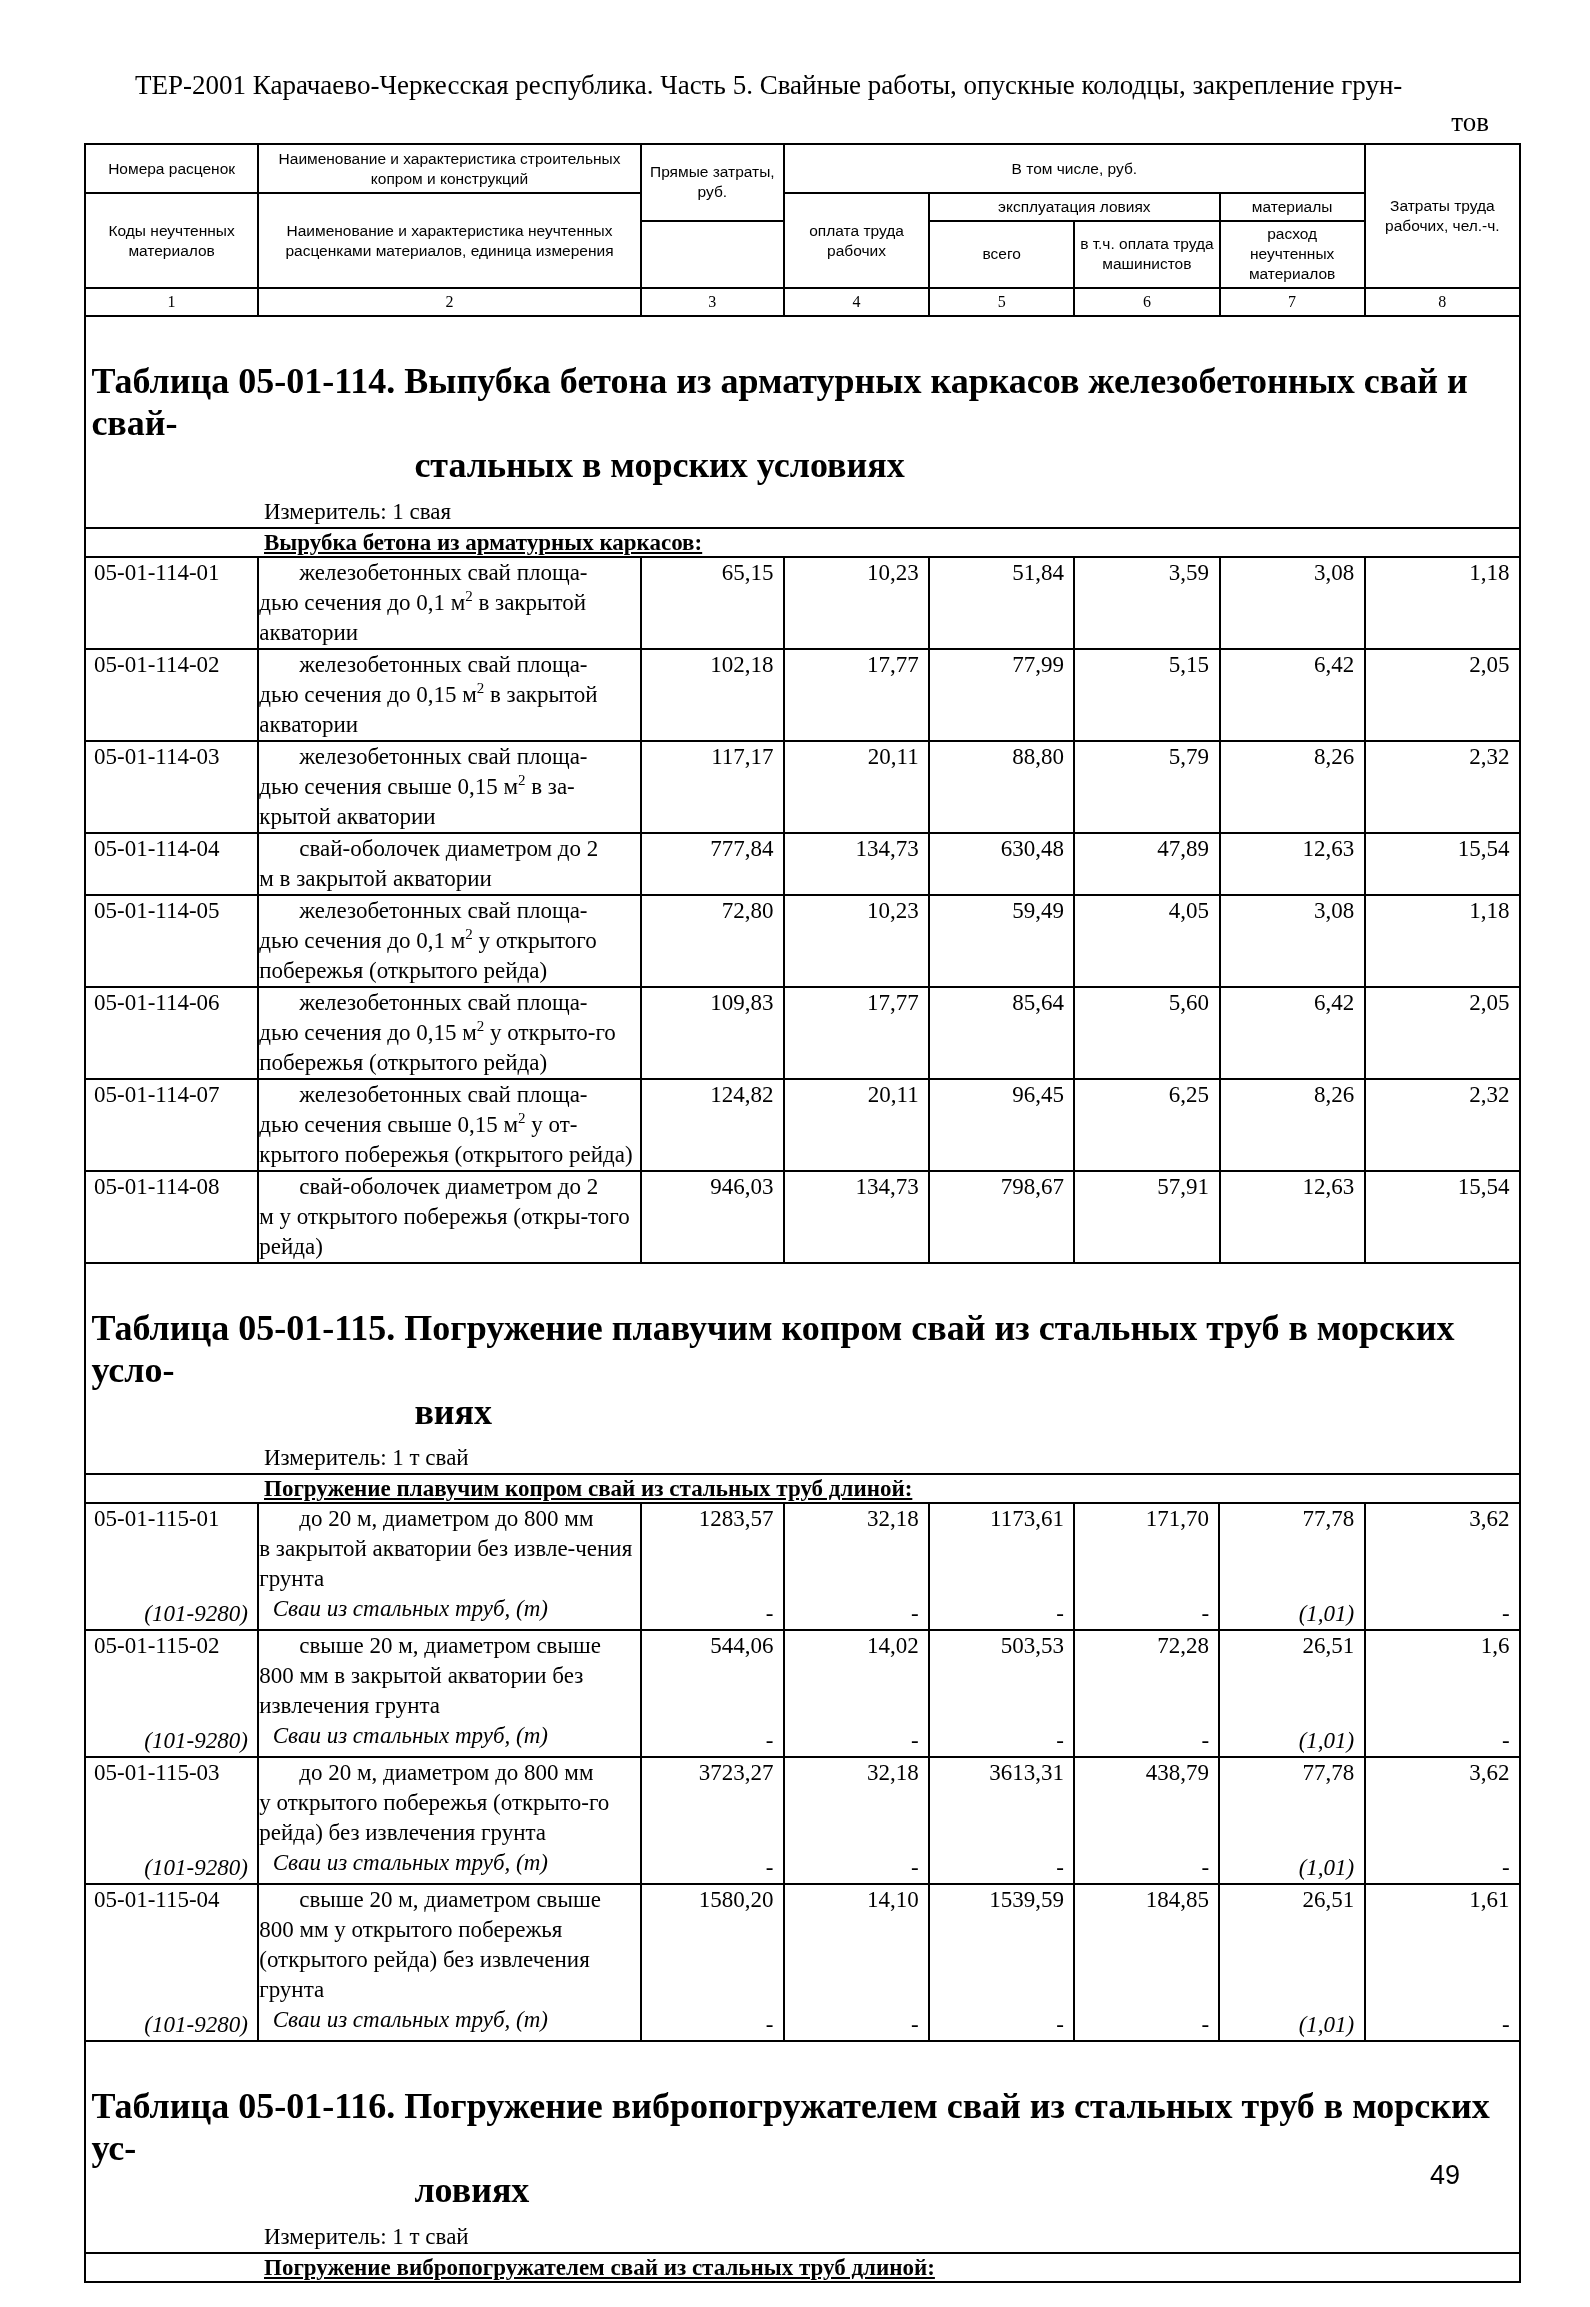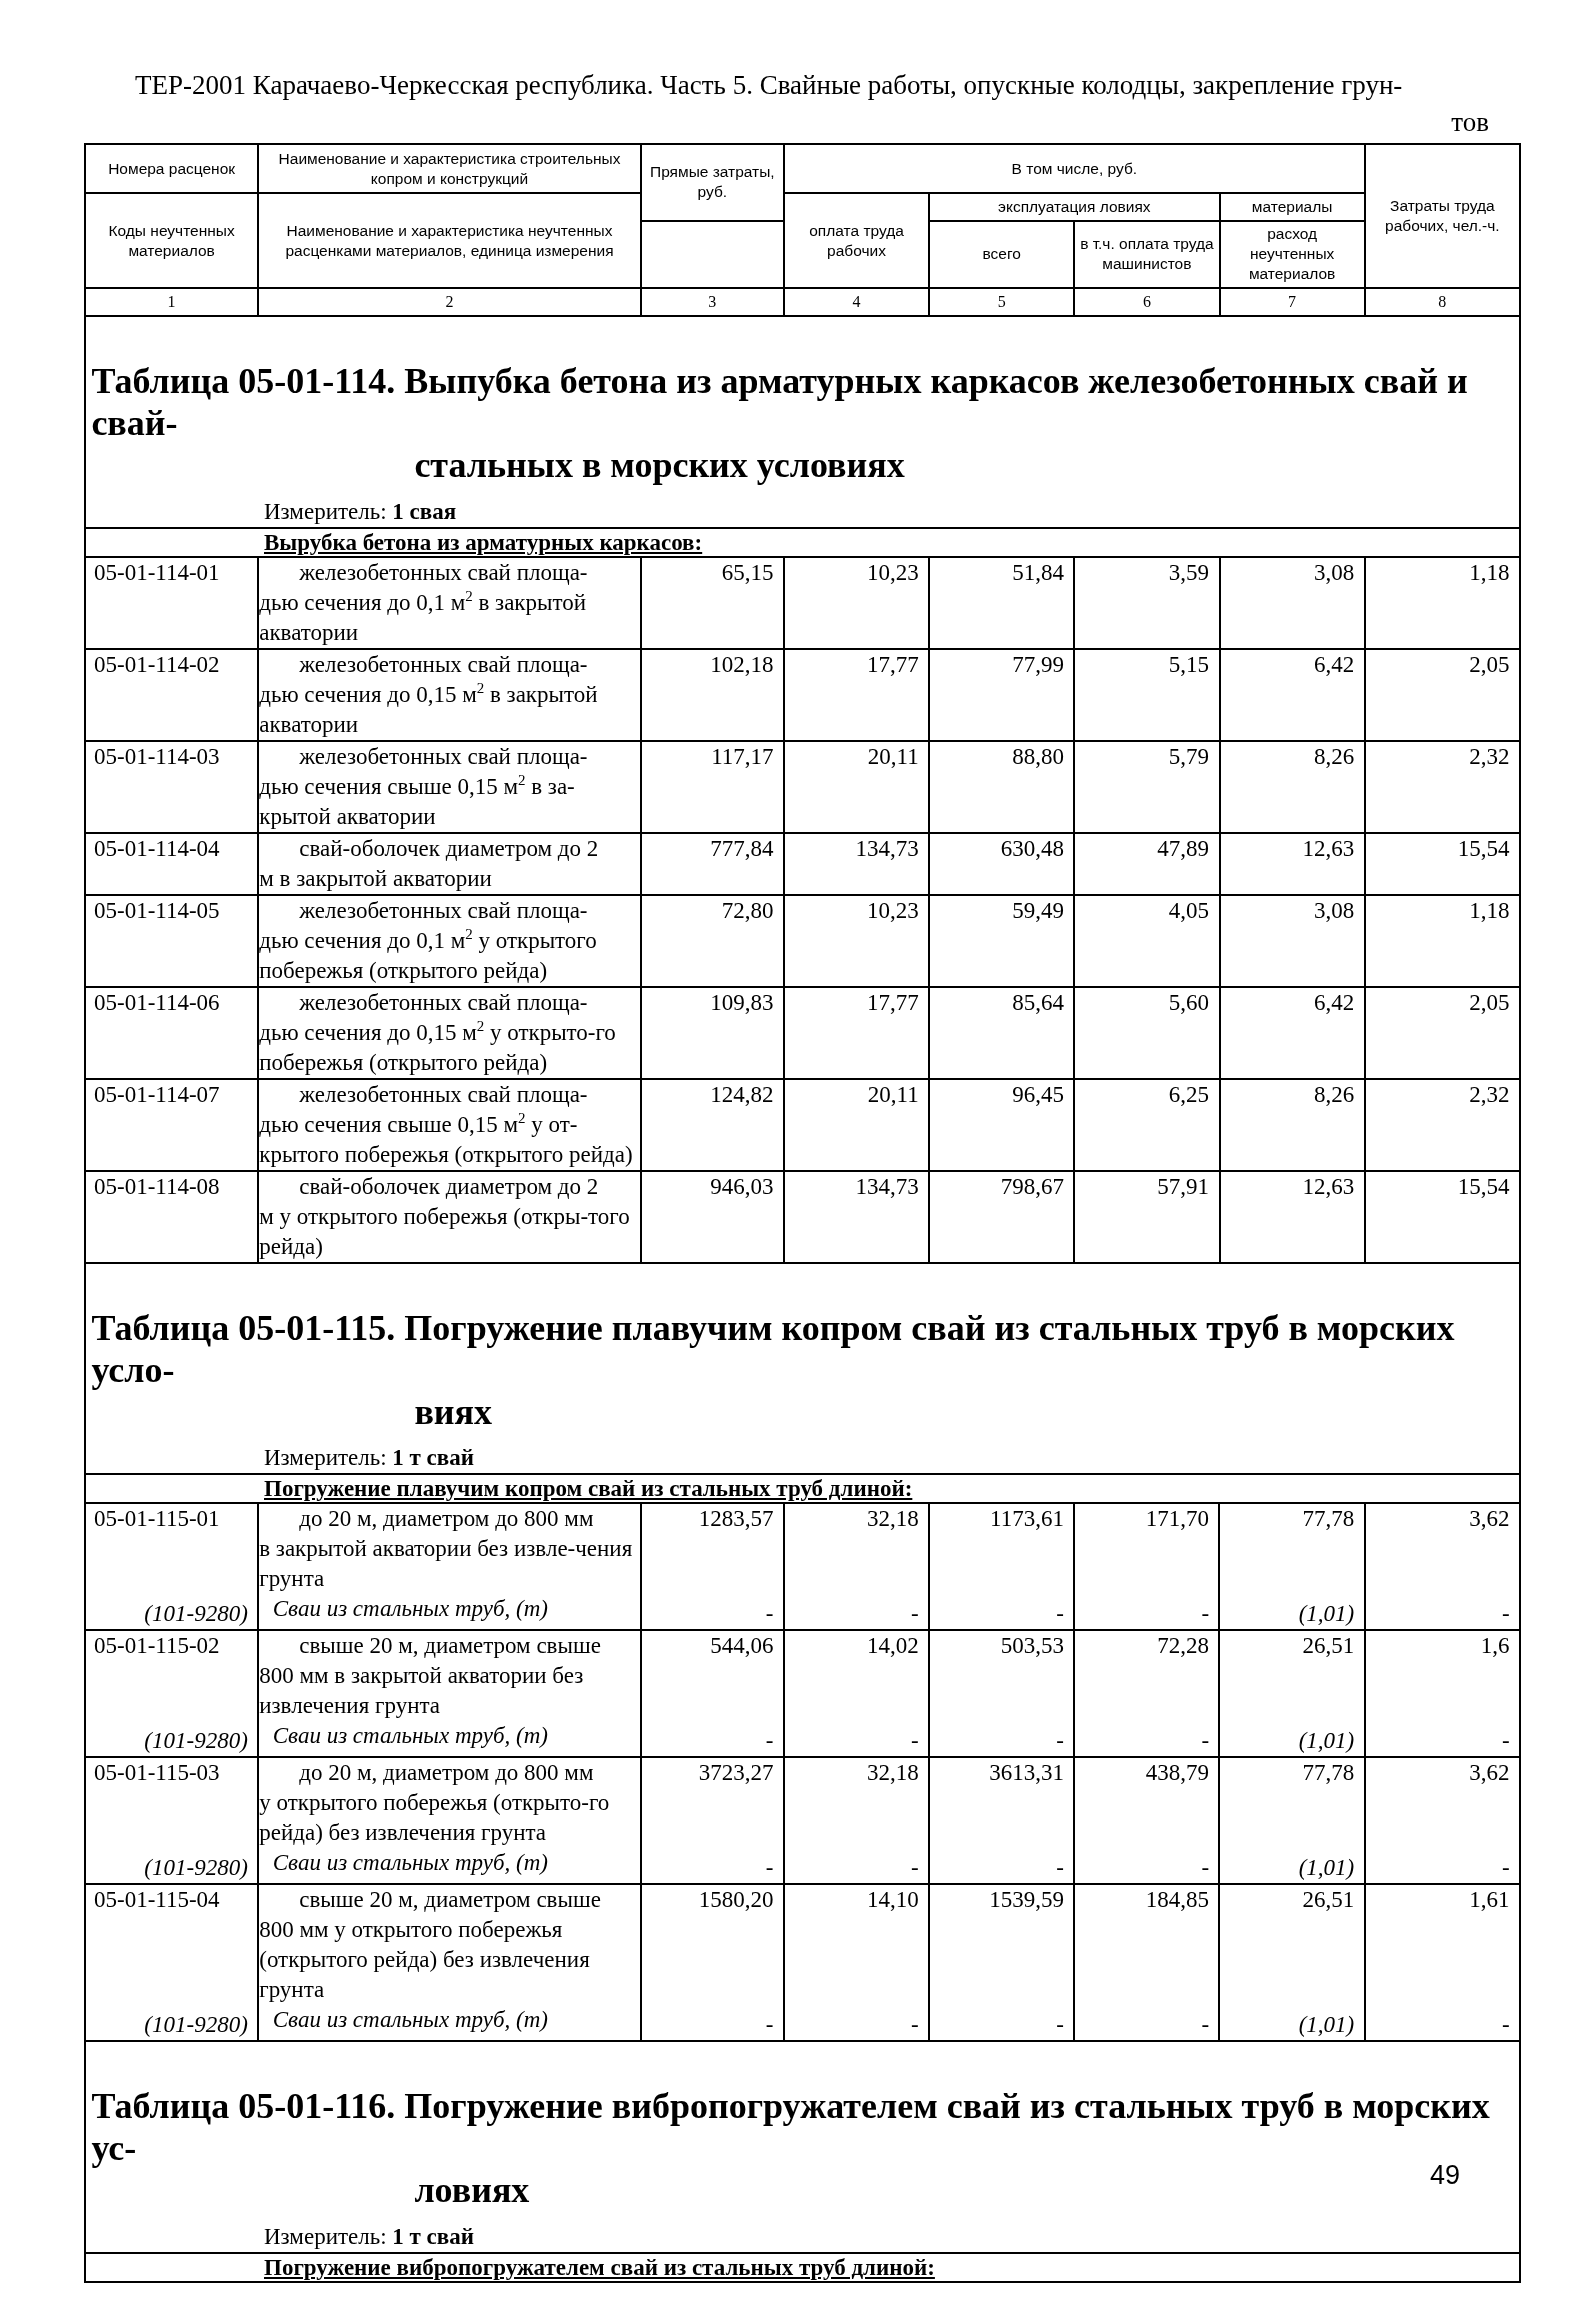--- a/index.html
+++ b/index.html
@@ -30,21 +30,21 @@
   }
   .section td.title-cell { border-left: none; border-right: none; padding: 0; }
   .tbl-title {
     font-weight: bold; font-size: 36px; line-height: 42px;
     padding: 43px 5.4px 0 5.4px;
   }
   .tbl-title .t2 { display: block; padding-left: 323px; }
   .measure {
     font-size: 23px; line-height: 30px; padding-left: 178px; padding-top: 10.8px; padding-bottom: 0;
   }
-  .measure b { font-weight: bold; }
+  .measure b { font-weight: normal; }
   .group-cell {
     font-weight: bold; font-size: 23px; line-height: 27px; padding-left: 178px !important;
     text-decoration: underline; border-left: none !important; border-right: none !important; border-radius: 13px;
   }
   .data td { font-size: 23px; line-height: 30px; }
   .code { padding-left: 8px !important; }
   .desc { padding-left: 0; }
   .desc .first { text-indent: 40px; display: block; }
   .num { text-align: right; padding-right: 9.4px !important; }
   .mat-code { font-style: italic; text-align: right; padding-right: 9.4px; display: block; }

